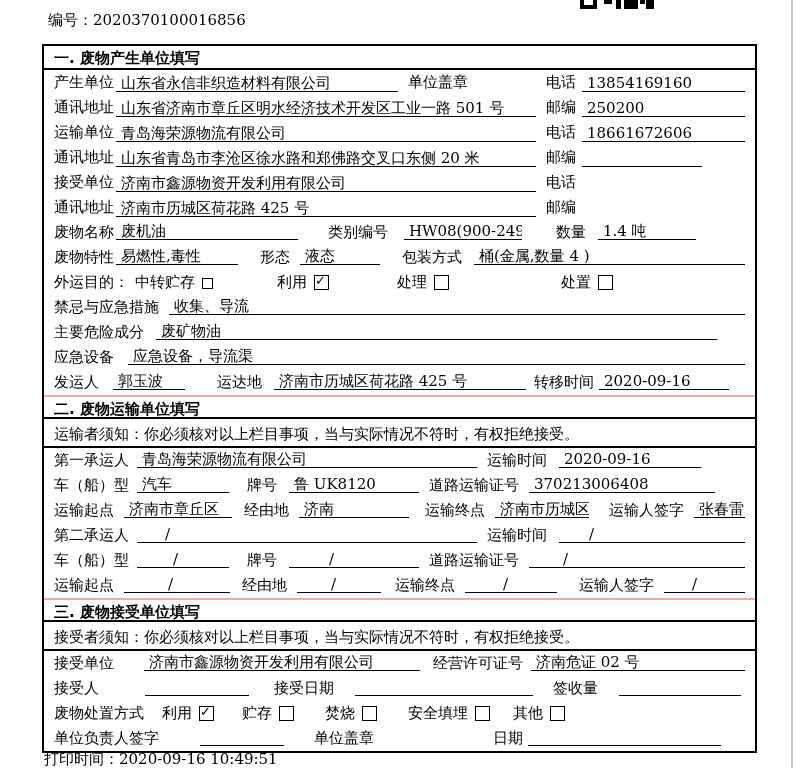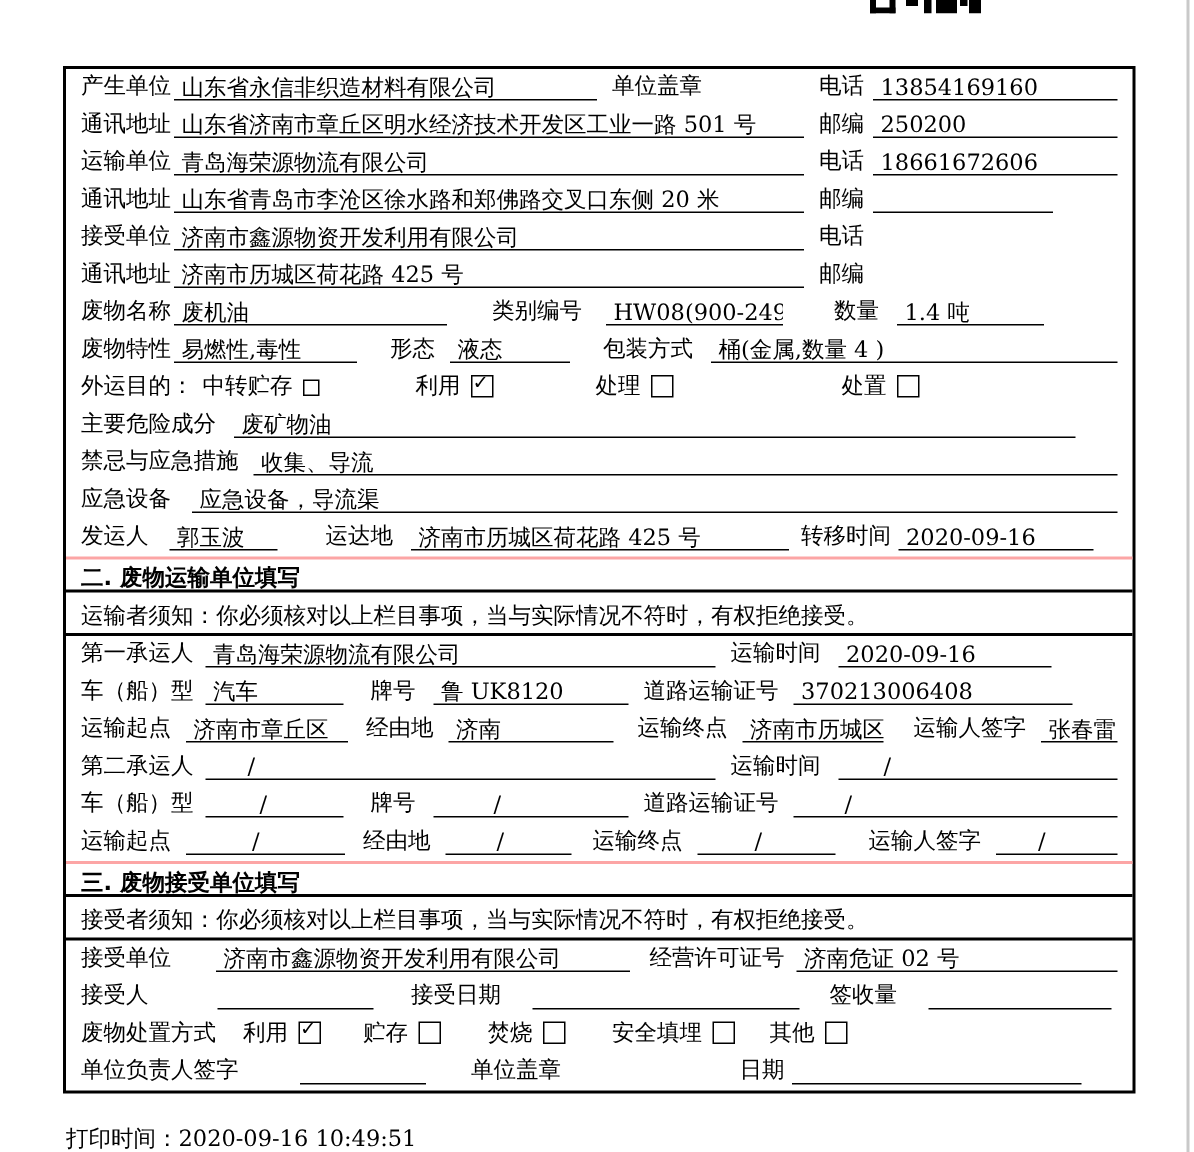--- a/index.html
+++ b/index.html
@@ -21,22 +21,22 @@
   .form{
     position:absolute;left:42px;top:44px;width:715px;
     border:2px solid #000;box-sizing:border-box;background:#fff;
   }
   .sec-h{height:24px;box-sizing:border-box;padding:3px 10px 0;
          font-size:15px;border-bottom:2px solid #000}
   .sec-h.bt{border-top:2px solid #fca5a5}
   .nt{height:29px;box-sizing:border-box;border-bottom:2px solid #000;
       padding:6px 10px 0;white-space:nowrap}
 
-  .r{height:25px;box-sizing:border-box;display:flex;align-items:flex-end;
-     padding:15px 10px 4px;white-space:nowrap}
+  .r{height:25px;box-sizing:border-box;display:flex;align-items:flex-start;
+     padding:3px 10px 4px;white-space:nowrap}
   .l{flex-shrink:0}
   .u{display:inline-block;border-bottom:1px solid #000;height:17px;line-height:17px;
      box-sizing:border-box;padding:0 2px 0 5px;overflow:hidden;flex-shrink:0}
   .uf{flex:1 1 auto;min-width:0}
   .sp{flex:1 1 auto}
   .lg{display:flex;align-items:flex-end;flex:1 1 auto;min-width:0}
   .rg{display:flex;align-items:flex-end;width:199px;flex-shrink:0}
   .rg .l{margin-right:6px}
 
   .cbg{display:flex;align-items:flex-end}
@@ -47,34 +47,38 @@
       content:"✓";position:absolute;left:0px;top:-3px;font-size:13px;
       font-family:"DejaVu Sans","Liberation Sans",sans-serif;font-weight:bold}
 
   .print{position:absolute;left:44px;top:750px;font-size:15px;white-space:nowrap}
   .edge{position:absolute;left:791px;top:0;width:2px;height:768px;background:#c9c9c9}
 </style>
 </head>
 <body>
 
 <div class="top">
+  <div class="no">
+    <span>编号：</span><span>2020370100016856</span>
+  </div>
   <svg class="qr" viewBox="0 0 74 9">
     <rect x="0" y="0" width="4" height="9" fill="#000"></rect>
     <rect x="13" y="0" width="4" height="9" fill="#000"></rect>
     <rect x="0" y="5" width="17" height="4" fill="#000"></rect>
     <rect x="24" y="0" width="8" height="4" fill="#000"></rect>
     <rect x="36" y="0" width="5" height="9" fill="#000"></rect>
     <rect x="44" y="0" width="14" height="9" fill="#000"></rect>
     <rect x="60" y="0" width="5" height="4" fill="#000"></rect>
     <rect x="66" y="0" width="8" height="9" fill="#000"></rect>
   </svg>
 </div>
 
 <div class="form">
 
+  <div class="sec-h hei">一. 废物产生单位填写</div>
 
   <div class="r">
     <div class="lg">
       <span class="l" style="width:62px">产生单位</span>
       <span class="u" style="width:282px">山东省永信非织造材料有限公司</span>
       <span class="l" style="margin-left:10px">单位盖章</span>
       <span class="sp"></span>
     </div>
     <div class="rg">
       <span class="l">电话</span>
@@ -168,27 +172,27 @@
       <span class="l">处理</span>
       <span class="cb"></span>
     </span>
     <span class="cbg" style="margin-left:112px">
       <span class="l">处置</span>
       <span class="cb"></span>
     </span>
   </div>
 
   <div class="r">
+    <span class="l">禁忌与应急措施</span>
+    <span class="u uf" style="margin-left:10px">收集、导流</span>
+  </div>
+
+  <div class="r">
     <span class="l">主要危险成分</span>
     <span class="u uf" style="margin-left:12px;margin-right:28px">废矿物油</span>
-  </div>
-
-  <div class="r">
-    <span class="l">禁忌与应急措施</span>
-    <span class="u uf" style="margin-left:10px">收集、导流</span>
   </div>
 
   <div class="r">
     <span class="l">应急设备</span>
     <span class="u uf" style="margin-left:14px">应急设备，导流渠</span>
   </div>
 
   <div class="r">
     <span class="l">发运人</span>
     <span class="u" style="width:72px;margin-left:14px">郭玉波</span>

